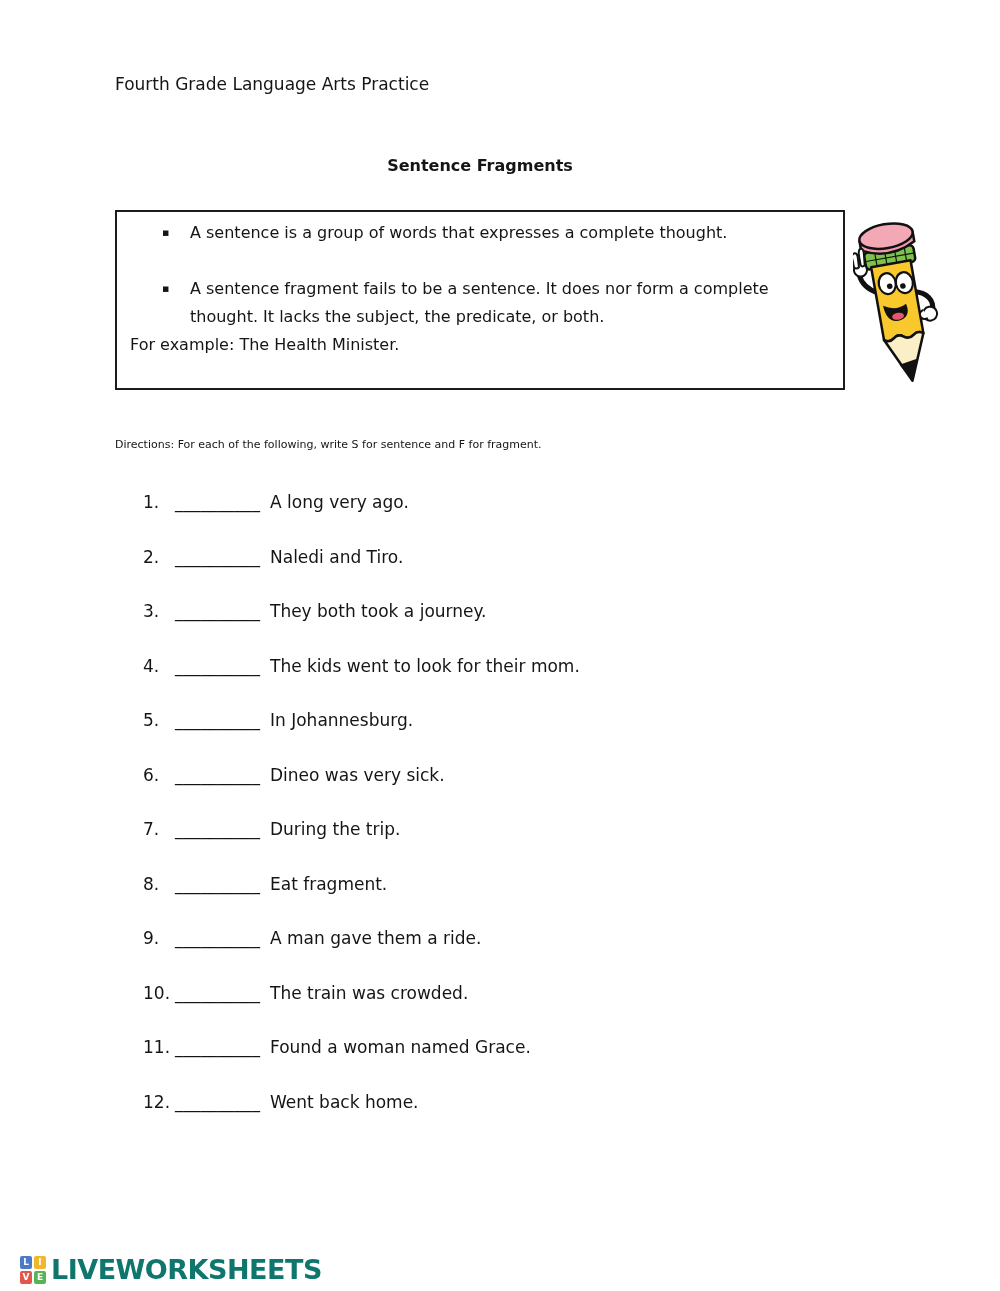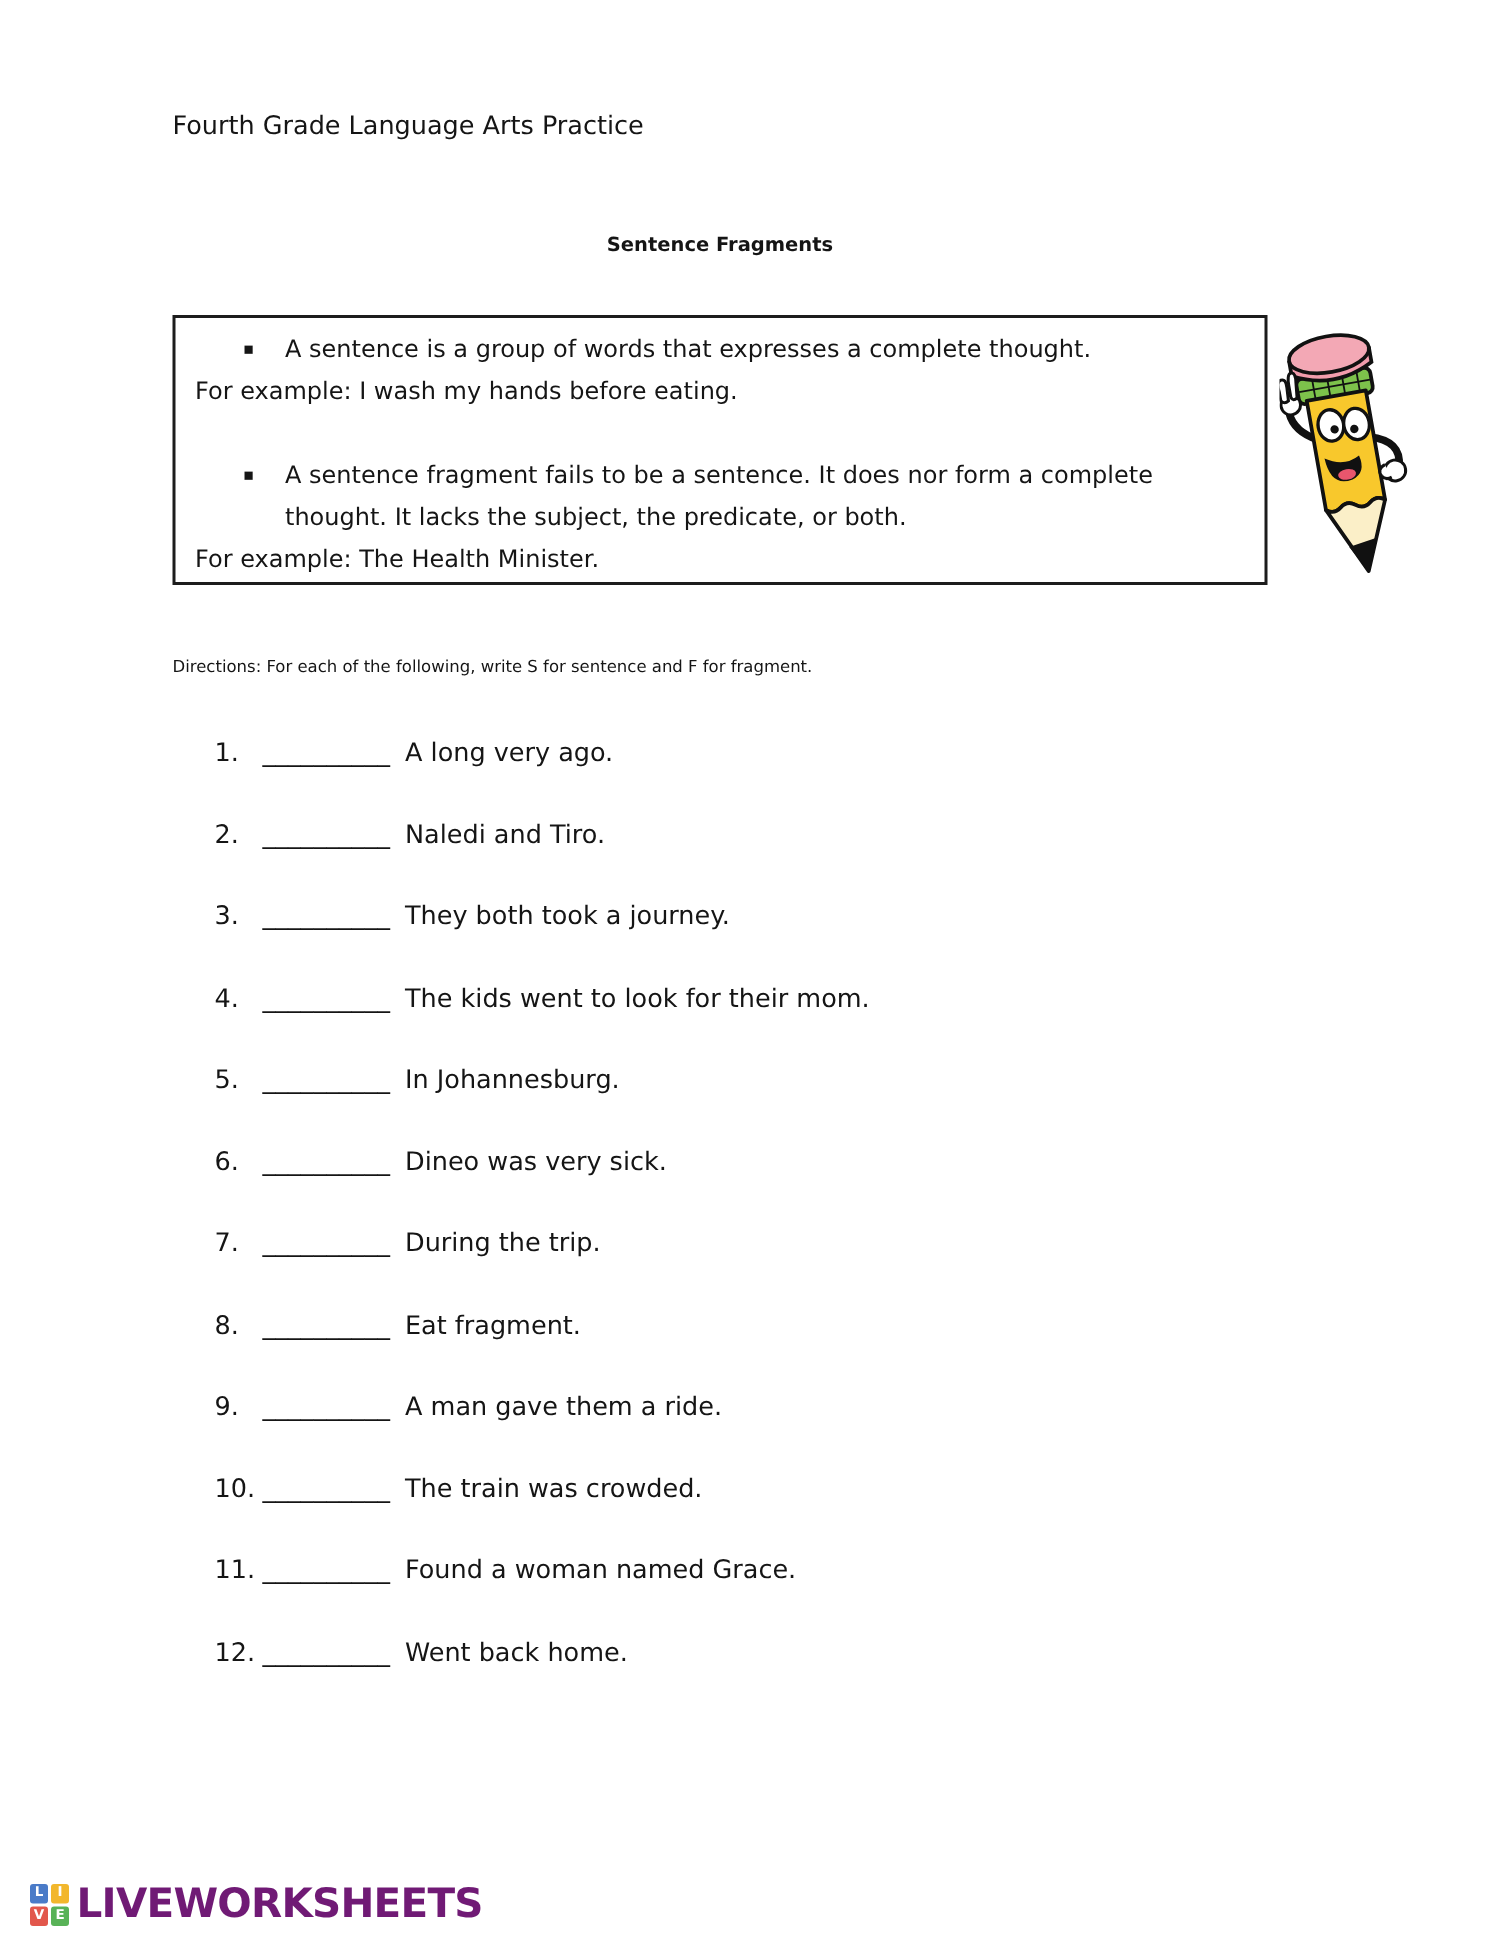--- a/index.html
+++ b/index.html
@@ -2,21 +2,21 @@
 <html><head>
 <meta charset="utf-8">
 <style>
   html,body{margin:0;padding:0;background:#fff;}
   .page{
     position:relative;width:1000px;height:1291px;background:#ffffff;
     font-family:"DejaVu Sans",sans-serif;color:#151515;overflow:hidden;
   }
   .header{position:absolute;left:115px;top:70px;font-size:17px;line-height:28px;}
   .title{position:absolute;left:115px;top:156px;width:730px;text-align:center;
-         font-size:13px;font-weight:bold;}
+         font-size:16px;font-weight:bold;}
   .info-box{
     position:absolute;left:115px;top:210px;width:730px;height:180px;
     border:2px solid #1c1c1c;box-sizing:border-box;
     padding:7px 6px 0 13px;font-size:16px;line-height:28px;
   }
   .bullet-line{position:relative;padding-left:60px;}
   .bullet-glyph{position:absolute;left:32px;top:0;font-size:11px;}
   .box-spacer{height:28px;}
   .example-line{padding-left:0;}
   .pencil{position:absolute;left:853px;top:210px;width:92px;height:180px;}
@@ -41,21 +41,20 @@
     <div>Fourth Grade Language Arts Practice</div>
   </div>
 
   <div class="title">Sentence Fragments</div>
 
   <div class="info-box">
     <div class="bullet-line">
       <span class="bullet-glyph">▪</span>
       <span>A sentence is a group of words that expresses a complete thought.</span>
     </div>
-    <div class="example-line">For example: I wash my hands before eating.</div>
     <div class="box-spacer"></div>
     <div class="bullet-line">
       <span class="bullet-glyph">▪</span>
       <span>A sentence fragment fails to be a sentence. It does nor form a complete thought. It lacks the subject, the predicate, or both.</span>
     </div>
     <div class="example-line">For example: The Health Minister.</div>
   </div>
 
   <svg class="pencil" viewBox="0 0 90 180">
     <g transform="rotate(-10 45 100)">
@@ -163,16 +162,16 @@
       </div>
     </div>
 
   <div class="footer">
     <div class="cube" id="cube">
         <div class="sq" style="background: rgb(74, 123, 200);">L</div>
         <div class="sq" style="background: rgb(242, 183, 44);">I</div>
         <div class="sq" style="background: rgb(226, 87, 76);">V</div>
         <div class="sq" style="background: rgb(88, 178, 87);">E</div>
       </div>
-    <div class="brand" id="brand" style="color: #701a75;">LIVEWORKSHEETS</div>
+    <div class="brand" id="brand" style="color: #0f766e;">LIVEWORKSHEETS</div>
   </div>
 
 </div>
 
 </body></html>

